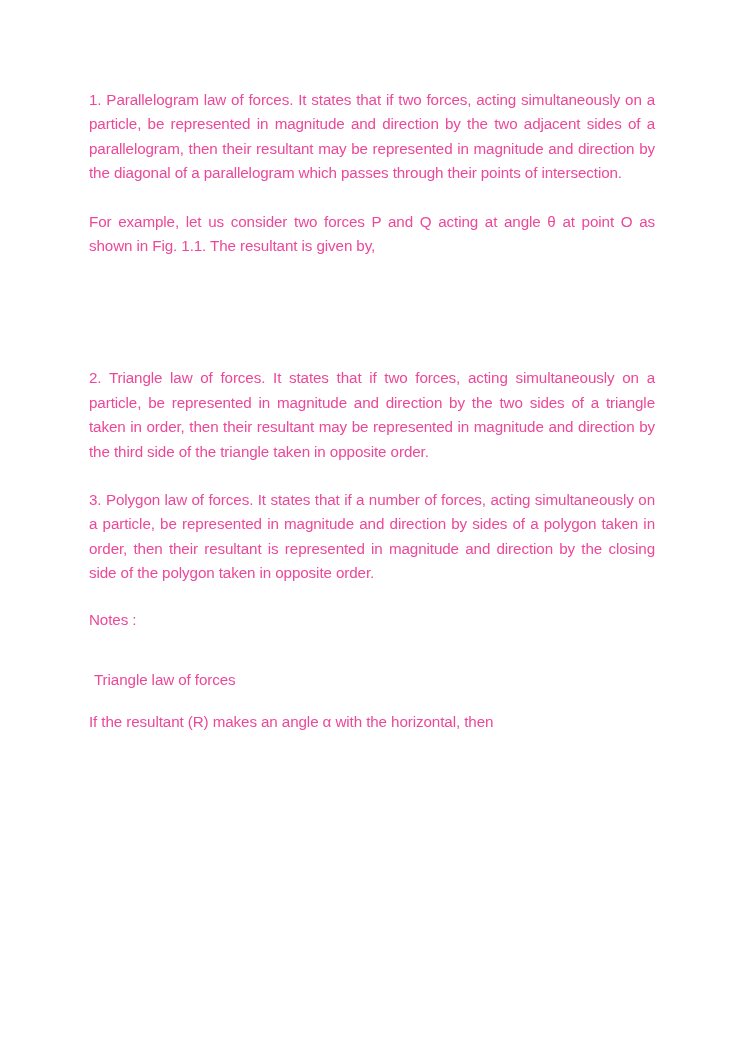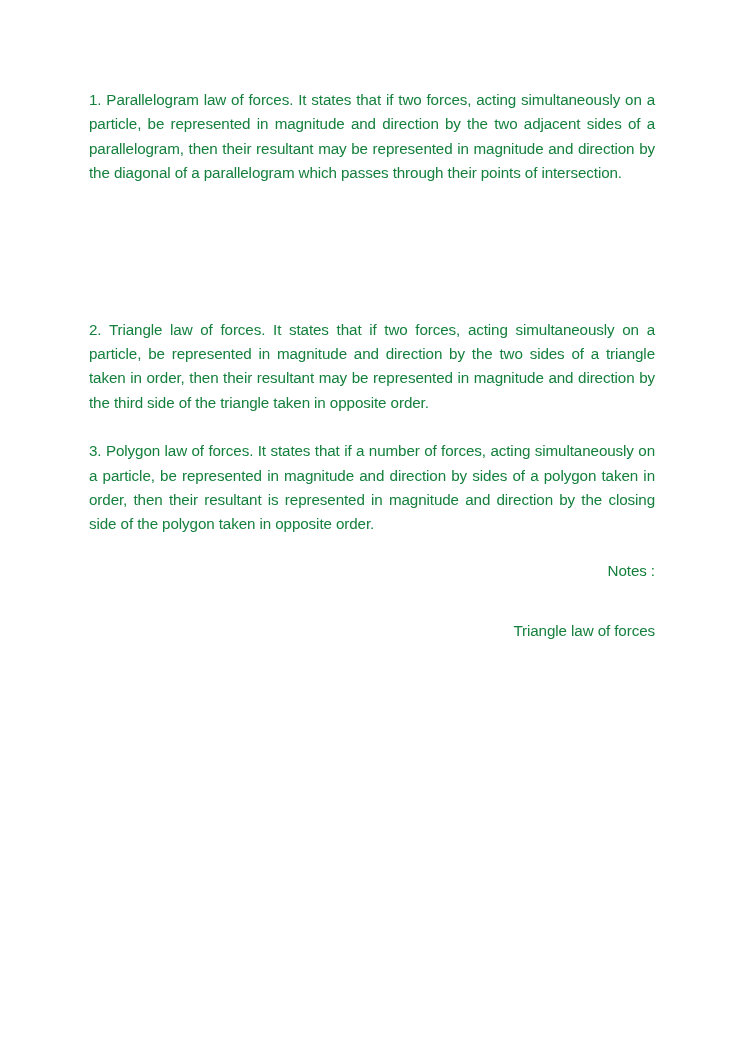--- a/index.html
+++ b/index.html
@@ -10,21 +10,21 @@
   }
 
   .page {
     position: relative;
     width: 744px;
     height: 1052px;
     background: #ffffff;
     overflow: hidden;
     box-sizing: border-box;
     font-family: "Liberation Sans", "DejaVu Sans", sans-serif;
-    color: #15803d;
+    color: #ec4899;
     text-decoration: underline;
     -webkit-font-smoothing: antialiased;
   }
 
   
   .content {
     position: absolute;
     left: 89px;
     top: 88px;
     width: 566px;
@@ -34,21 +34,21 @@
     margin: 0;
     font-size: 15.2px;
     line-height: 24.4px;
     text-align: justify;
     text-justify: inter-word;
     letter-spacing: -0.1px;
     word-spacing: 0px;
   }
 
   .para.left {
-    text-align: right;
+    text-align: left;
   }
 
   
   .gap-figure { height: 108px; }
   .gap-md     { height: 24px;  }
   .gap-sm     { height: 22px;  }
   .gap-xs     { height: 19px;  }
   .gap-tiny   { height: 17px;  }
 
   .indent-sm { padding-left: 5px; }
@@ -57,20 +57,21 @@
 <body>
 
 <div class="page">
 
   <div class="content">
 
     <p class="para">1. Parallelogram law of forces. It states that if two forces, acting simultaneously on a particle, be represented in magnitude and direction by the two adjacent sides of a parallelogram, then their resultant may be represented in magnitude and direction by the diagonal of a parallelogram which passes through their points of intersection.</p>
 
     <div class="gap-md"></div>
 
+    <p class="para">For example, let us consider two forces P and Q acting at angle θ at point O as shown in Fig. 1.1. The resultant is given by,</p>
 
     <div class="gap-figure"></div>
 
     <p class="para">2. Triangle law of forces. It states that if two forces, acting simultaneously on a particle, be represented in magnitude and direction by the two sides of a triangle taken in order, then their resultant may be represented in magnitude and direction by the third side of the triangle taken in opposite order.</p>
 
     <div class="gap-md"></div>
 
     <p class="para">3. Polygon law of forces. It states that if a number of forces, acting simultaneously on a particle, be represented in magnitude and direction by sides of a polygon taken in order, then their resultant is represented in magnitude and direction by the closing side of the polygon taken in opposite order.</p>
 
     <div class="gap-sm"></div>
@@ -79,16 +80,17 @@
 
     <div class="gap-xs"></div>
 
 
     <div class="gap-tiny"></div>
 
     <p class="para left indent-sm">Triangle law of forces</p>
 
     <div class="gap-tiny"></div>
 
+    <p class="para left">If the resultant (R) makes an angle α with the horizontal, then</p>
 
   </div>
 
 </div>
 
 </body></html>

